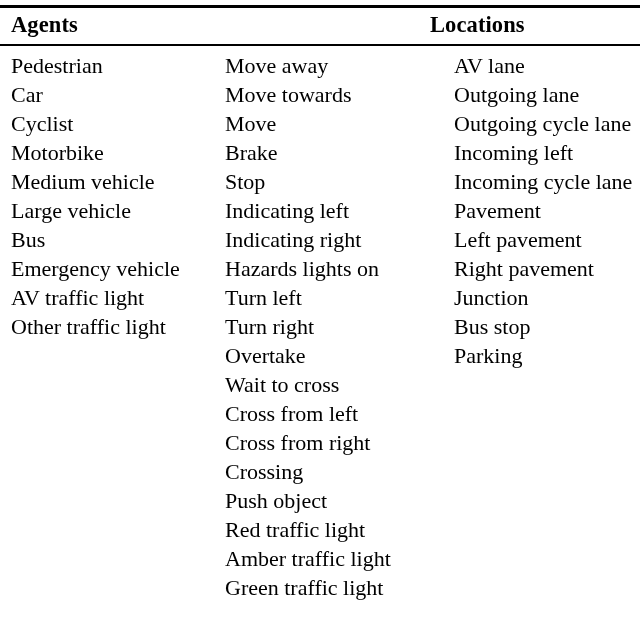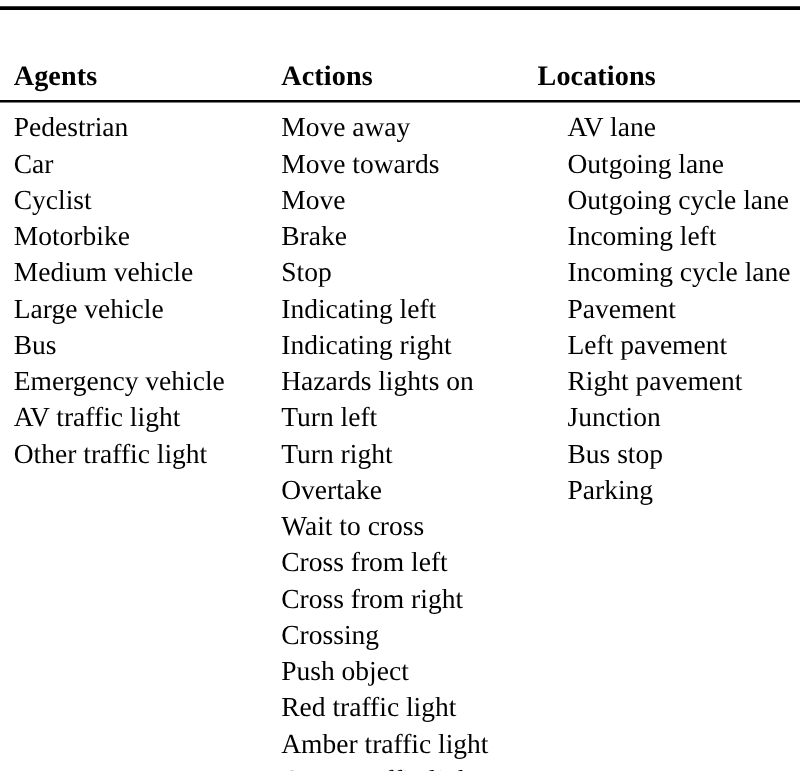--- a/index.html
+++ b/index.html
@@ -32,21 +32,20 @@
     padding: 0;
   }
   .rule-top    { height: 3px; margin-top: 5px; }
   .rule-mid    { height: 2px; }
   .rule-bottom { height: 3px; }
 
   
   .thead {
     height: 36px;
     position: relative;
-    margin-top: 36px;
   }
   .thead .cell {
     position: absolute;
     top: 4px;
     font-weight: bold;
     font-size: 22.5px;
     line-height: 26px;
     white-space: nowrap;
     letter-spacing: 0.1px;
   }
@@ -79,21 +78,20 @@
 </style>
 </head>
 <body>
 
 <div class="table-wrap">
 
   <div class="rule rule-top"></div>
 
   <div class="thead">
     <div class="cell cell-agents">Agents</div>
-    <div class="cell cell-actions">Actions</div>
     <div class="cell cell-locations">Locations</div>
   </div>
 
   <div class="rule rule-mid"></div>
 
   <div class="tbody">
     <div class="col col-agents">
       <div class="entry">Pedestrian</div>
       <div class="entry">Car</div>
       <div class="entry">Cyclist</div>

